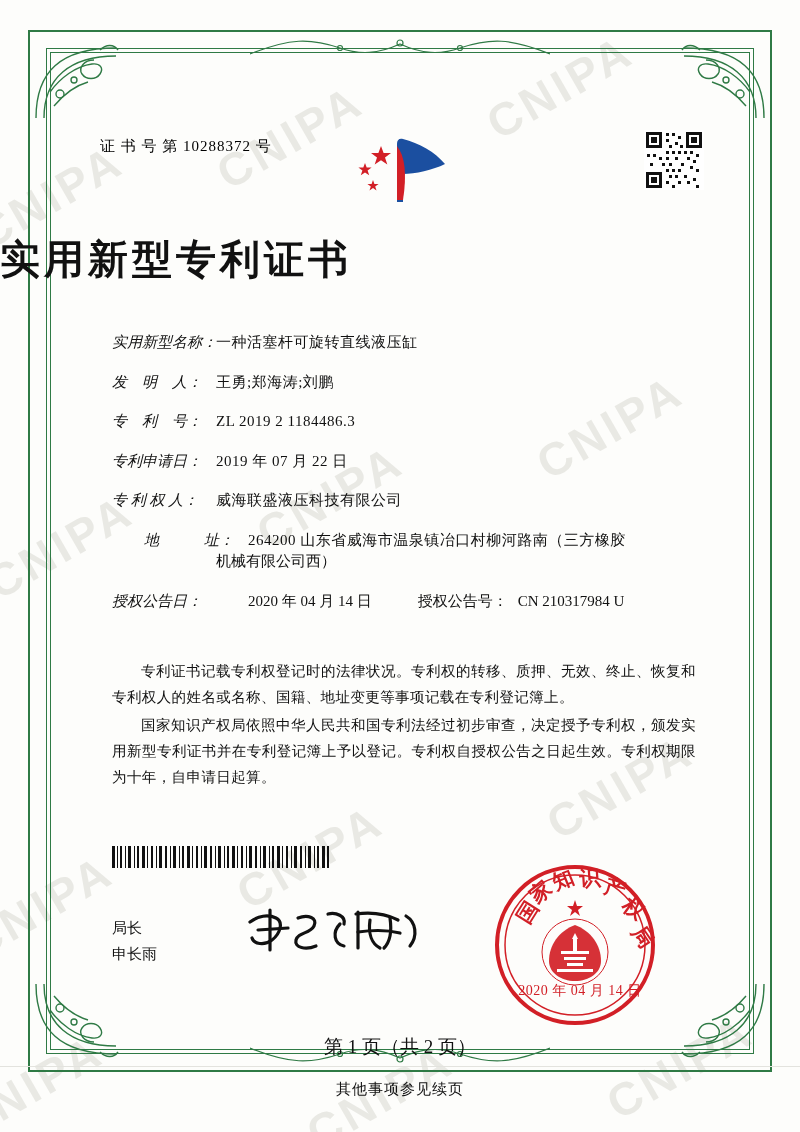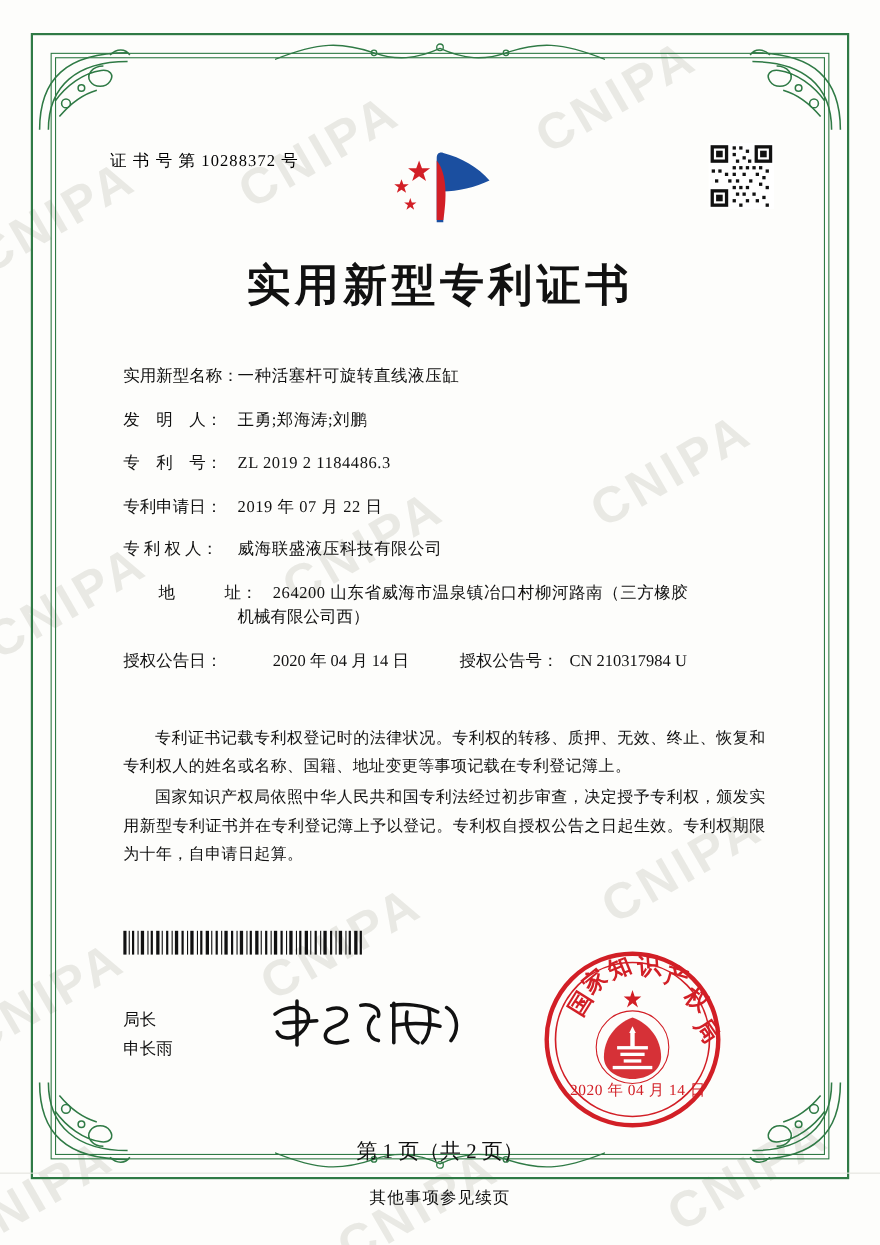--- a/index.html
+++ b/index.html
@@ -110,21 +110,20 @@
     left: 345px;
     top: 130px;
     width: 115px;
     height: 80px;
   }
   .title {
     position: absolute;
     left: 0;
     right: 0;
     top: 232px;
-    text-align: center;
     font-size: 40px;
     font-weight: bold;
     letter-spacing: 4px;
     color: #111;
     font-family: "Liberation Serif", "DejaVu Serif", serif;
   }
 
   .fields {
     position: absolute;
     left: 112px;
@@ -137,20 +136,21 @@
   .field-row {
     display: flex;
     margin-bottom: 23px;
     align-items: flex-start;
   }
   .field-label {
     width: 104px;
     flex: 0 0 104px;
     letter-spacing: 0px;
     white-space: pre;
+    font-style: italic;
   }
   .field-value {
     flex: 1;
     letter-spacing: 0.5px;
   }
   .field-value-sub {
     margin-left: 104px;
     margin-top: 5px;
     font-size: 15px;
   }

